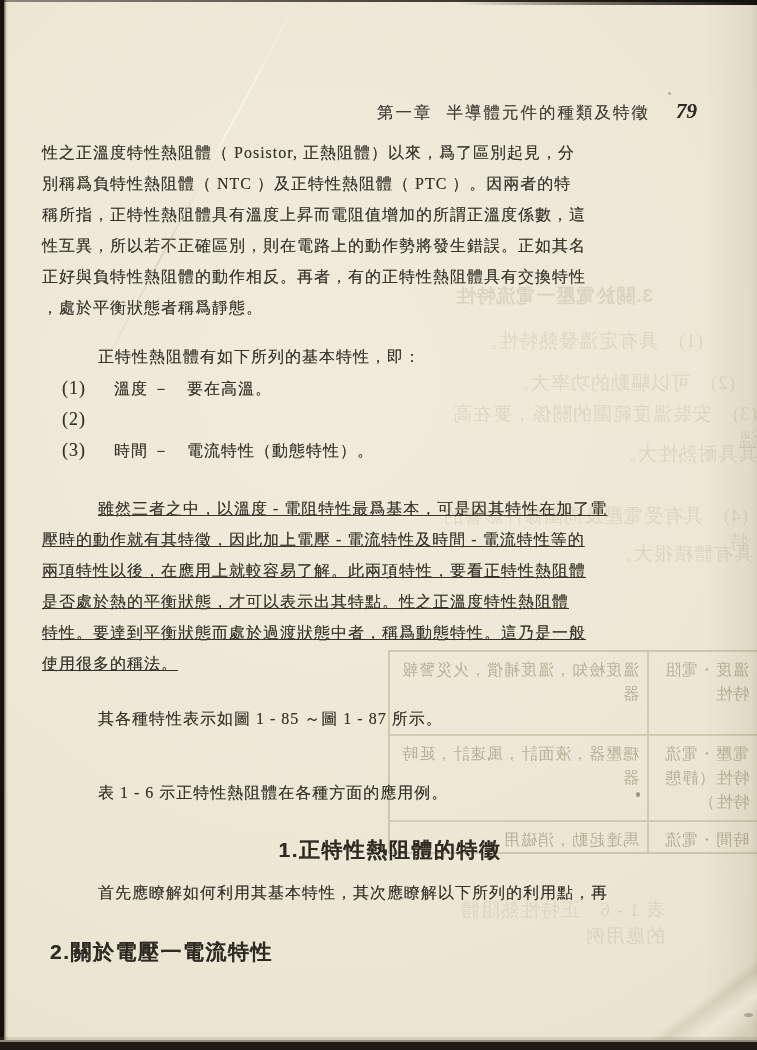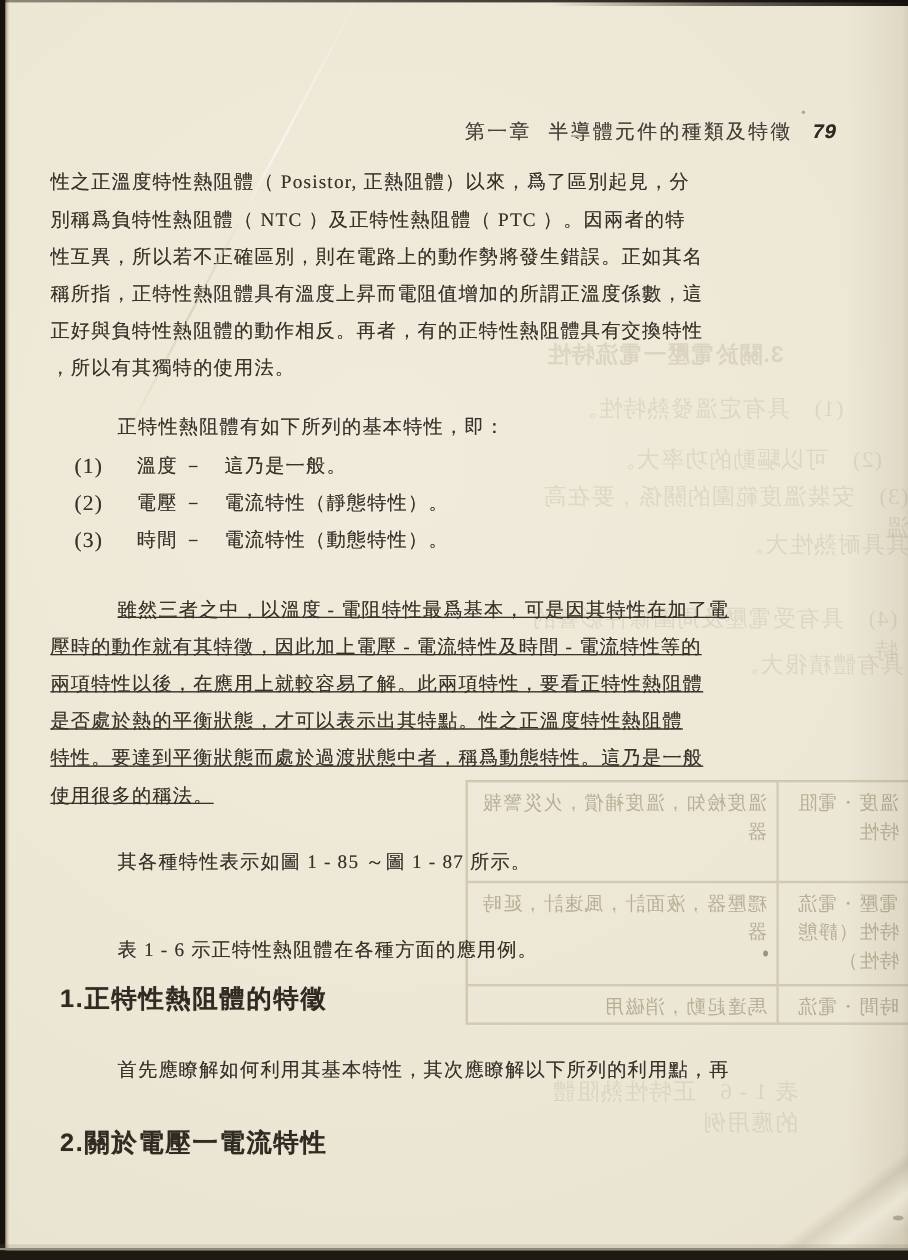--- a/index.html
+++ b/index.html
@@ -51,32 +51,32 @@
     transform:scaleX(-1);display:grid;grid-template-columns:110px 1fr;grid-template-rows:84px 86px 32px;
     border:1px solid rgba(139,124,88,.32);filter:blur(.4px);}
   .verso-table .cell{border:1px solid rgba(139,124,88,.28);padding:6px 8px;
     color:rgba(110,95,62,.42);font-size:16px;letter-spacing:1px;overflow:hidden;line-height:24px;}
 
   
   .ink{color:#37332a;text-shadow:0 0 .5px rgba(55,51,42,.55);}
   .header{position:absolute;top:99px;left:42px;width:655px;text-align:right;
     font-size:16.5px;letter-spacing:2px;color:#45413a;white-space:nowrap;}
   .header .title-part{margin-left:14px;font-family:Liberation Mono, monospace;}
-  .header .pagenum{font-family:Liberation Mono, monospace;
-    font-style:italic;font-weight:bold;font-size:17px;color:#2e2a22;margin-left:16px;letter-spacing:0;}
+  .header .pagenum{font-family:Liberation Serif, serif;
+    font-style:italic;font-weight:bold;font-size:21px;color:#2e2a22;margin-left:26px;letter-spacing:0;}
   .content-block{position:absolute;left:42px;width:688px;}
   .line{font-size:16px;line-height:31px;letter-spacing:1px;white-space:pre-wrap;}
   .indent{padding-left:56px;}
   .p1{top:137px;} .p2{top:493px;text-decoration:underline;}
   .list-intro{top:341px;}
   .list-items{top:373px;}
   .list-row{display:flex;font-size:20px;line-height:31px;letter-spacing:1px;}
   .list-row .marker{margin-left:20px;width:52px;font-size:18px;}
   .fig-note{top:703px;font-family:Liberation Serif, serif;} .tab-note{top:757px;margin-top:20px;}
-  .sec1-h{top:818px;} .sec1-b{top:849px;margin-top:28px;} .sec2-h{top:938px;}
+  .sec1-h{top:836px;text-align:center;} .sec1-b{top:849px;margin-top:28px;} .sec2-h{top:938px;}
   .heading{font-family:"Liberation Sans","DejaVu Sans",sans-serif;font-weight:bold;
     font-size:21px;letter-spacing:1.5px;color:#2f2b22;padding-left:8px;
     text-shadow:0 0 .6px rgba(47,43,34,.6);white-space:pre-wrap;}
 </style>
 </head>
 <body>
 
 <div class="page">
 
   <div class="verso bold vh">3.關於電壓一電流特性</div>
@@ -96,38 +96,37 @@
   </div>
   <div class="verso vcap">表 1 - 6　正特性熱阻體的應用例</div>
 
   <div class="header ink">
     <span>第一章</span><span class="title-part">半導體元件的種類及特徵</span><span class="pagenum">79</span>
   </div>
 
   <div class="content-block p1 ink">
     <div class="line">性之正溫度特性熱阻體（ Posistor, 正熱阻體）以來，爲了區別起見，分</div>
     <div class="line">別稱爲負特性熱阻體（ NTC ）及正特性熱阻體（ PTC ）。因兩者的特</div>
+    <div class="line">稱所指，正特性熱阻體具有溫度上昇而電阻值增加的所謂正溫度係數，這</div>
     <div class="line">性互異，所以若不正確區別，則在電路上的動作勢將發生錯誤。正如其名</div>
-    <div class="line">稱所指，正特性熱阻體具有溫度上昇而電阻值增加的所謂正溫度係數，這</div>
     <div class="line">正好與負特性熱阻體的動作相反。再者，有的正特性熱阻體具有交換特性</div>
-    <div class="line">，所以有其獨特的使用法。</div>
+    <div class="line">，處於平衡狀態者稱爲靜態。</div>
   </div>
 
   <div class="content-block list-intro ink">
     <div class="line indent">正特性熱阻體有如下所列的基本特性，即：</div>
   </div>
 
   <div class="content-block list-items ink">
     <div class="list-row">
       <span class="marker">(1)</span>
-      <span class="line">溫度 －　這乃是一般。</span>
+      <span class="line">溫度 －　要在高溫。</span>
     </div>
     <div class="list-row">
       <span class="marker">(2)</span>
-      <span class="line">電壓 －　電流特性（靜態特性）。</span>
     </div>
     <div class="list-row">
       <span class="marker">(3)</span>
       <span class="line">時間 －　電流特性（動態特性）。</span>
     </div>
   </div>
 
   <div class="content-block p2 ink">
     <div class="line indent">雖然三者之中，以溫度 - 電阻特性最爲基本，可是因其特性在加了電</div>
     <div class="line">壓時的動作就有其特徵，因此加上電壓 - 電流特性及時間 - 電流特性等的</div>

